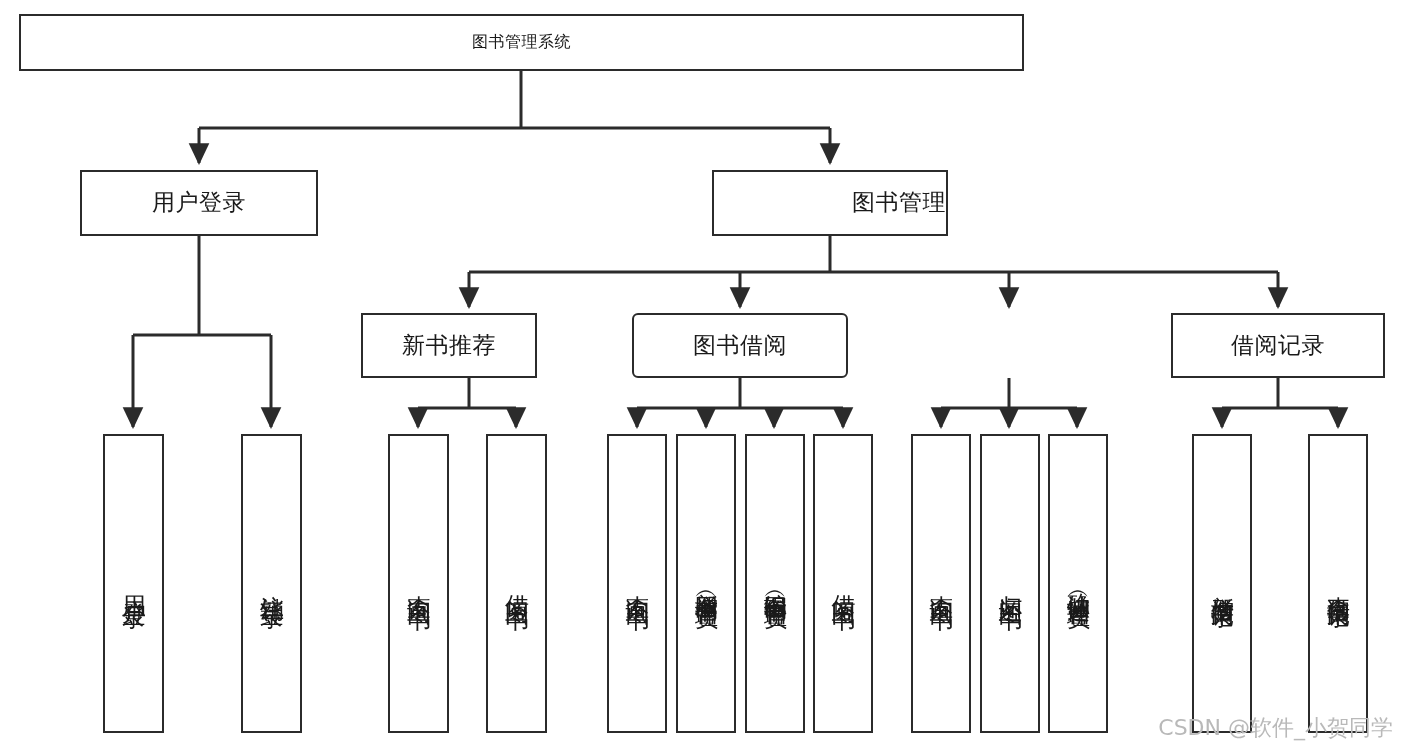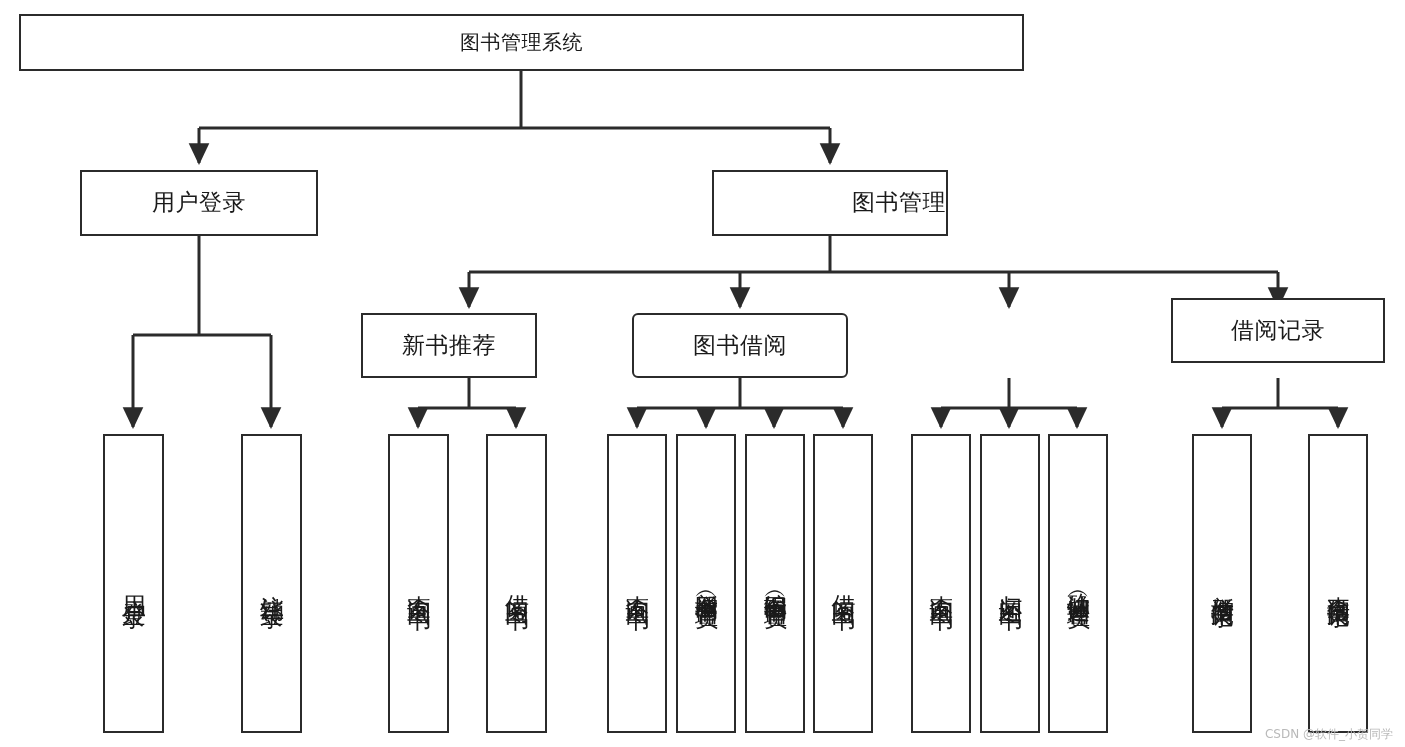--- a/index.html
+++ b/index.html
@@ -39,21 +39,21 @@
     text-align: center;
     line-height: 1.18;
   }
   
   .node.horiz .label {
     font-size: 23px;
     letter-spacing: 0.5px;
     white-space: nowrap;
   }
   .node.root .label {
-    font-size: 20px;
+    font-size: 16px;
   }
   
   .node.vert {
     padding: 6px 0;
   }
   .node.vert .label {
     writing-mode: vertical-rl;
     text-orientation: upright;
     font-size: 24px;
     line-height: 1.12;
@@ -61,21 +61,21 @@
     white-space: nowrap;
   }
   .node.vert.dense .label {
     font-size: 23px;
     letter-spacing: 2px;
   }
   #watermark {
     position: absolute;
     right: 12px;
     bottom: 4px;
-    font-size: 12px;
+    font-size: 22px;
     color: #b9b9b9;
     white-space: nowrap;
     user-select: none;
   }
 </style>
 </head>
 <body>
 
 <div id="canvas">
 
@@ -146,21 +146,21 @@
 
   <div class="node horiz" style="left:361px; top:313px; width:176px; height:65px;">
     <span class="label">新书推荐</span>
   </div>
 
   <div class="node horiz" style="left:632px; top:313px; width:216px; height:65px;border-radius:6px;">
     <span class="label">图书借阅</span>
   </div>
 
 
-  <div class="node horiz" style="left:1171px; top:298px; width:214px; height:65px;">
+  <div class="node horiz" style="left:1171px; top:313px; width:214px; height:65px;">
     <span class="label">借阅记录</span>
   </div>
 
   <div class="node vert" style="left:103px; top:434px; width:61px; height:299px;">
     <span class="label">用户登录</span>
   </div>
 
   <div class="node vert" style="left:241px; top:434px; width:61px; height:299px;">
     <span class="label">注销登录</span>
   </div>

